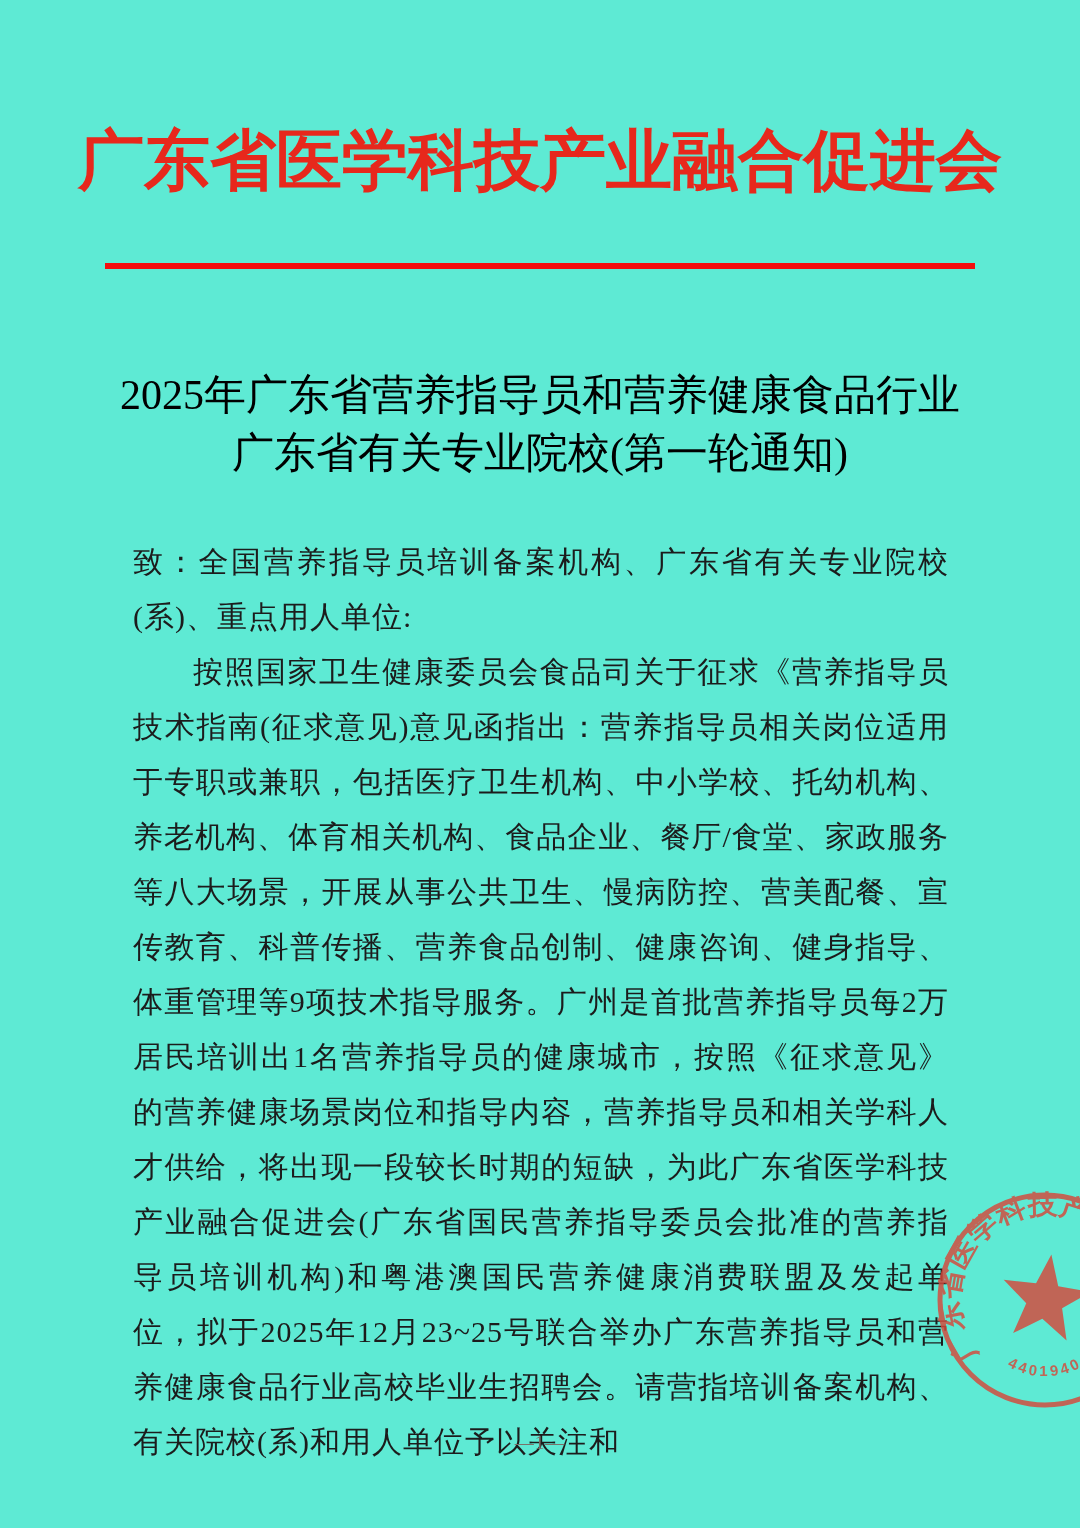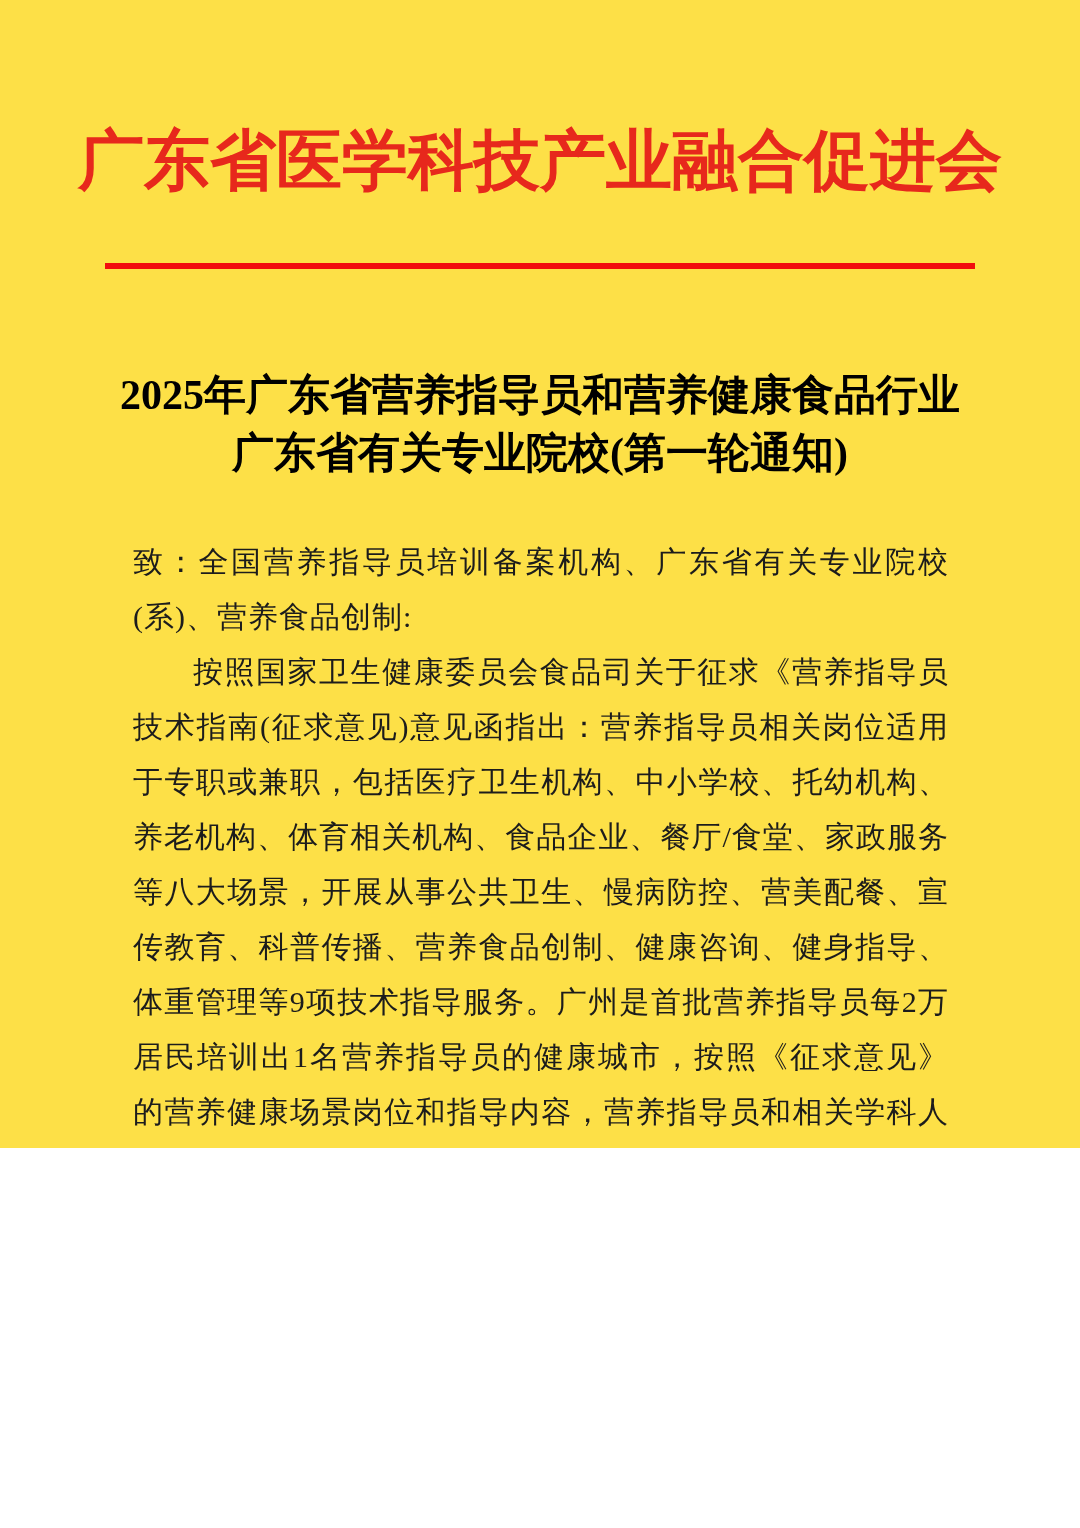--- a/index.html
+++ b/index.html
@@ -1,36 +1,36 @@
 <!DOCTYPE html>
 <html><head>
 <meta charset="utf-8">
 <style>
   html,body{margin:0;padding:0;background:#ffffff;}
   .page{
     position:relative;
-    width:1080px;height:1148px;
-    background:#fde047;
+    width:1080px;height:1528px;
+    background:#5eead4;
     overflow:hidden;
     font-family:"Liberation Serif", serif;
   }
   .letterhead{
     position:absolute;top:116px;left:0;width:100%;
     text-align:center;
     font-size:66px;font-weight:bold;
     letter-spacing:0px;
     line-height:1.35;
   }
   .rule{
     position:absolute;top:263px;left:105px;width:870px;height:6px;
   }
   .doc-title{
     position:absolute;top:366px;left:0;width:100%;
     text-align:center;
-    font-size:42px;font-weight:bold;color:#000000;
+    font-size:42px;font-weight:normal;color:#000000;
     line-height:58px;
   }
   .body-text{
     position:absolute;top:534px;left:133px;width:816px;
     font-size:30px;color:#1c1c1c;
     line-height:55px;
     text-align:justify;
     text-justify:inter-ideograph;
     letter-spacing:1px;
   }
@@ -56,21 +56,21 @@
   <div class="letterhead" style="color:#e7281c;">广东省医学科技产业融合促进会</div>
 
   <div class="rule" style="background:#f20d0d;"></div>
 
   <div class="doc-title">
     <div>2025年广东省营养指导员和营养健康食品行业</div>
     <div>广东省有关专业院校(第一轮通知)</div>
   </div>
 
   <div class="body-text">
-    <p class="salutation">致：全国营养指导员培训备案机构、广东省有关专业院校(系)、营养食品创制:</p>
+    <p class="salutation">致：全国营养指导员培训备案机构、广东省有关专业院校(系)、重点用人单位:</p>
     <p class="indent">按照国家卫生健康委员会食品司关于征求《营养指导员技术指南(征求意见)意见函指出：营养指导员相关岗位适用于专职或兼职，包括医疗卫生机构、中小学校、托幼机构、养老机构、体育相关机构、食品企业、餐厅/食堂、家政服务等八大场景，开展从事公共卫生、慢病防控、营美配餐、宣传教育、科普传播、营养食品创制、健康咨询、健身指导、体重管理等9项技术指导服务。广州是首批营养指导员每2万居民培训出1名营养指导员的健康城市，按照《征求意见》的营养健康场景岗位和指导内容，营养指导员和相关学科人才供给，将出现一段较长时期的短缺，为此广东省医学科技产业融合促进会(广东省国民营养指导委员会批准的营养指导员培训机构)和粤港澳国民营养健康消费联盟及发起单位，拟于2025年12月23~25号联合举办广东营养指导员和营养健康食品行业高校毕业生招聘会。请营指培训备案机构、有关院校(系)和用人单位予以关注和</p>
   </div>
 
   <div class="seal">
     <svg width="320" height="320" viewBox="0 0 320 320">
       <circle cx="160" cy="160" r="105" fill="none" stroke="#d6493b" stroke-width="5"></circle>
       <polygon points="160,114 171.2,144.6 203.7,145.8 178.1,165.9 187,197.2 160,179 133,197.2 141.9,165.9 116.3,145.8 148.8,144.6" fill="#d6493b" transform="rotate(8 160 160)"></polygon>
       <defs>
         <path id="sealTopArc" d="M 94 215 A 86 86 0 1 1 226 215" fill="none"></path>
         <path id="sealBottomArc" d="M 100 207 A 76 76 0 0 0 220 207" fill="none"></path>

